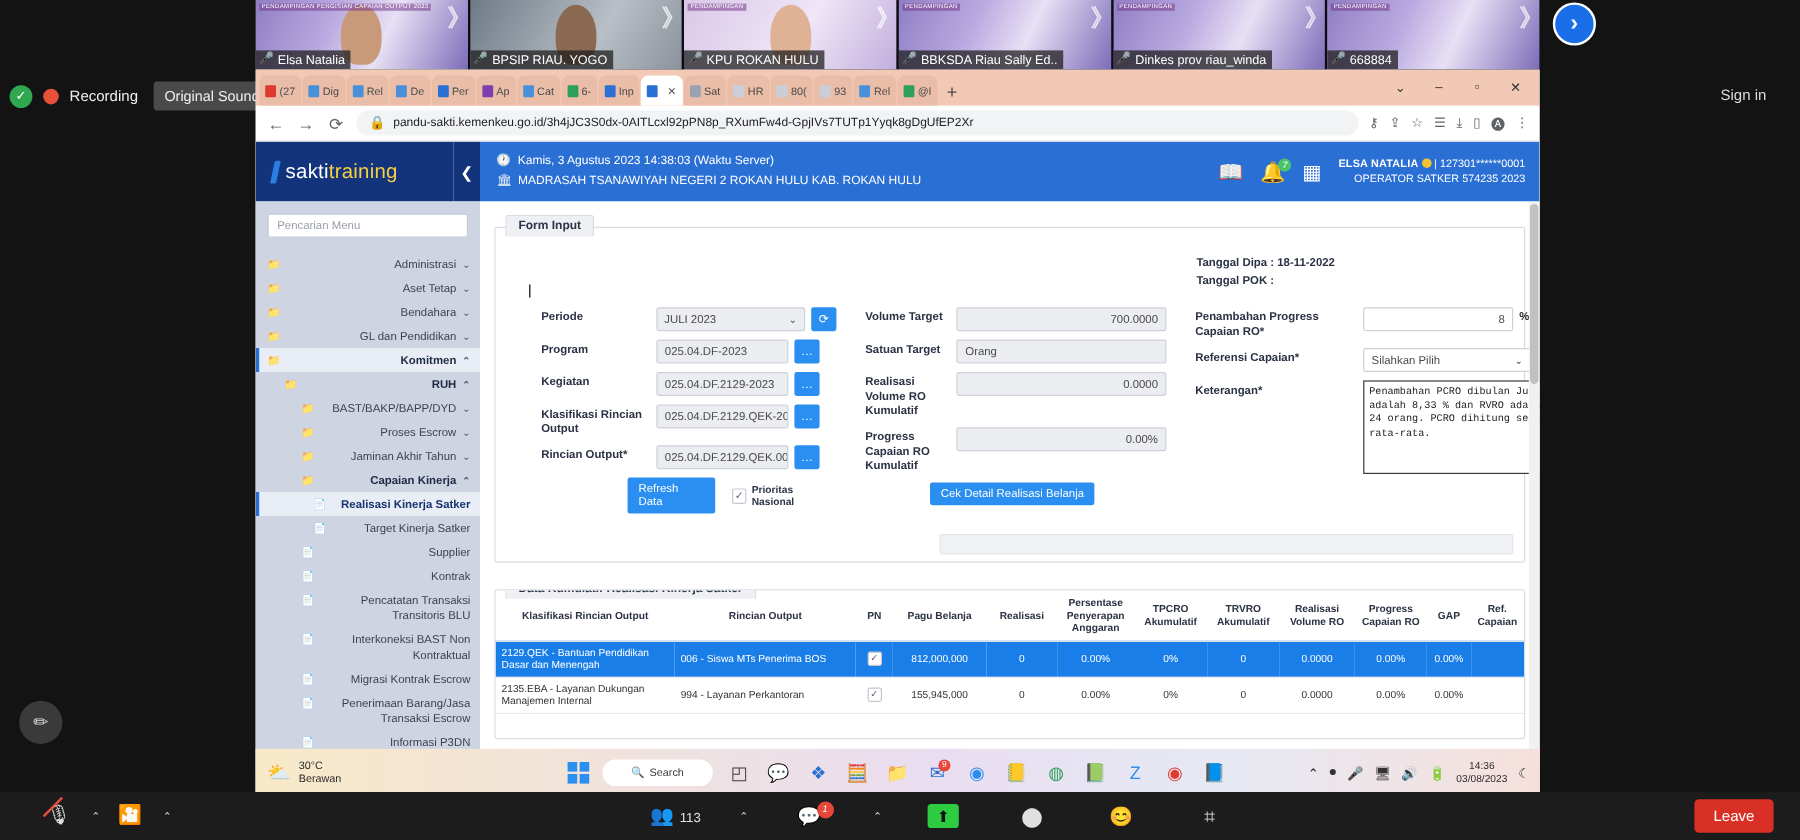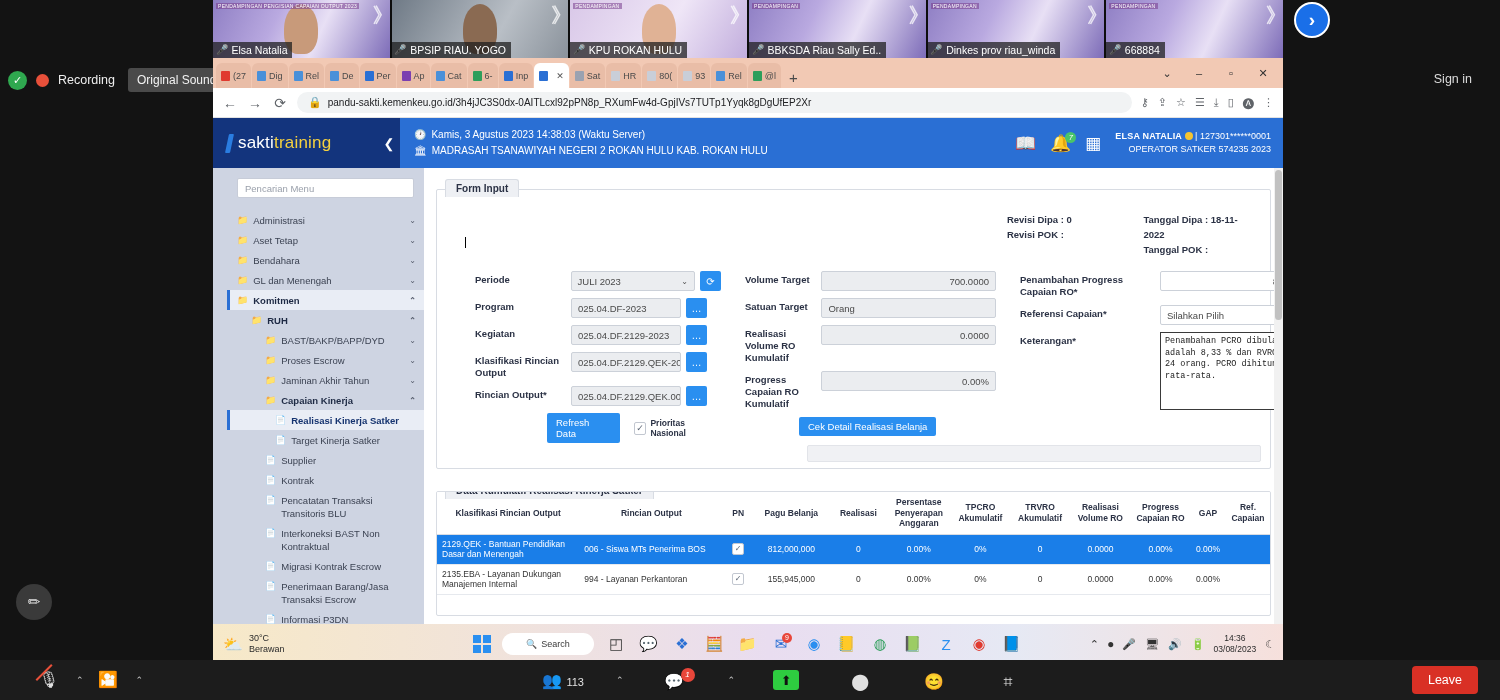--- a/index.html
+++ b/index.html
@@ -175,22 +175,22 @@
     border-radius: 50%; text-align: center;
   }
   #user-block { text-align: right; font-size: 9px; line-height: 13px; }
   #user-block .uname { font-weight: bold; letter-spacing: .2px; }
   .ustatus { display: inline-block; width: 8px; height: 8px; background: #f4c430; border-radius: 50%; vertical-align: -1px; }
 
   #app-body { flex: 1; display: flex; overflow: hidden; background: #fff; }
 
   
   #sidebar {
-    width: 211px; background: #ced4e2; flex-shrink: 0;
-    padding: 10px 0 0 14px; overflow: hidden; position: relative;
+    width: 187px; background: #ced4e2; flex-shrink: 0;
+    padding: 10px 0 0 0; overflow: hidden; position: relative; text-align: right;
   }
   #menu-search {
     margin: 0 10px 12px 10px; height: 20px; background: #fff;
     border: 1px solid #c7ccd8; border-radius: 2px; font-size: 9.5px;
     color: #9aa0ab; display: flex; align-items: center; padding: 0 7px; cursor: text;
   }
   .mi {
     display: flex; align-items: flex-start; gap: 5px; padding: 3.5px 8px 3.5px 10px;
     font-size: 9.5px; color: #3b4252; cursor: pointer; position: relative; line-height: 13px;
   }
@@ -555,21 +555,21 @@
               <span class="mlabel">Aset Tetap</span>
               <span class="chev">⌄</span>
             </div>
           <div class="mi">
               <span class="fico fgray">📁</span>
               <span class="mlabel">Bendahara</span>
               <span class="chev">⌄</span>
             </div>
           <div class="mi">
               <span class="fico fgray">📁</span>
-              <span class="mlabel">GL dan Menengah</span>
+              <span class="mlabel">GL dan Pendidikan</span>
               <span class="chev">⌄</span>
             </div>
           <div class="mi bold sel">
               <span class="fico fblue">📁</span>
               <span class="mlabel">Komitmen</span>
               <span class="chev">⌃</span>
             </div>
           <div class="mi lvl2 bold">
               <span class="fico fblue">📁</span>
               <span class="mlabel">RUH</span>
@@ -633,24 +633,20 @@
             </div>
         </div>
 
         <div id="content">
 
           <div class="panel" id="form-panel">
             <div class="ptab">Form Input</div>
 
             <div id="info-top">
               <div style="width:570px;"></div>
-              <div style="width:140px;">
-                <div class="info-line">Revisi Dipa : 0</div>
-                <div class="info-line">Revisi POK :</div>
-              </div>
               <div>
                 <div class="info-line">Tanggal Dipa : 18-11-2022</div>
                 <div class="info-line">Tanggal POK :</div>
               </div>
             </div>
 
             <div id="form-grid">
 
               <div class="fcol fcol-1">
                 <div class="frow">

